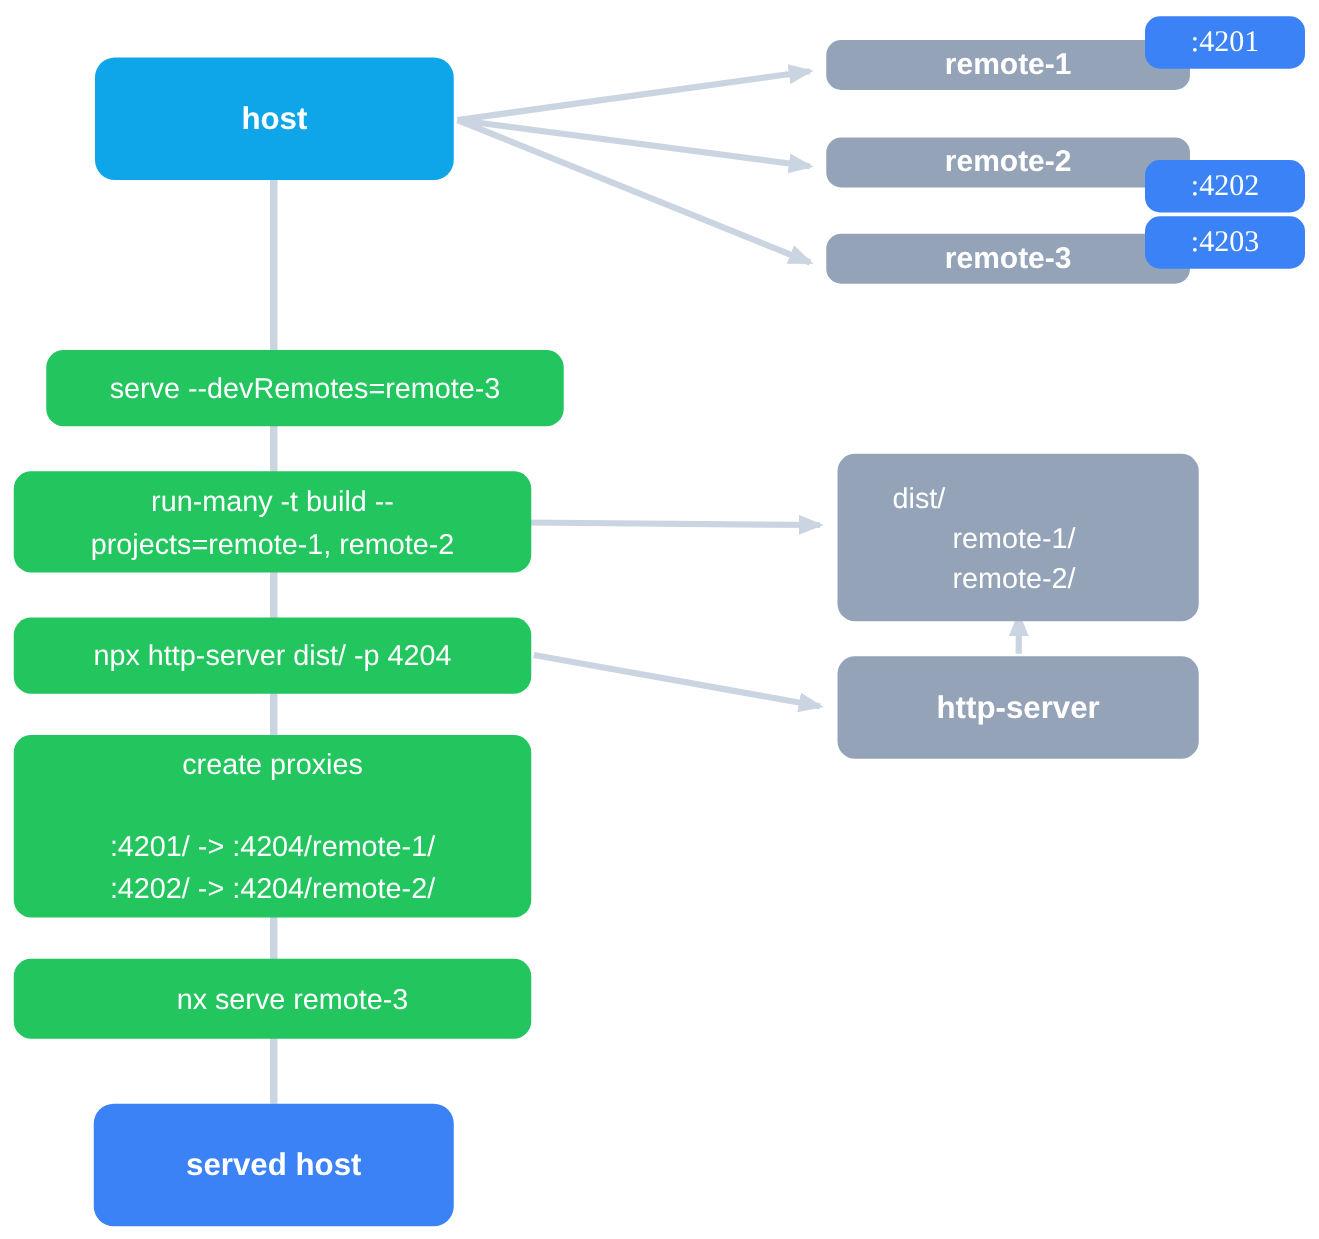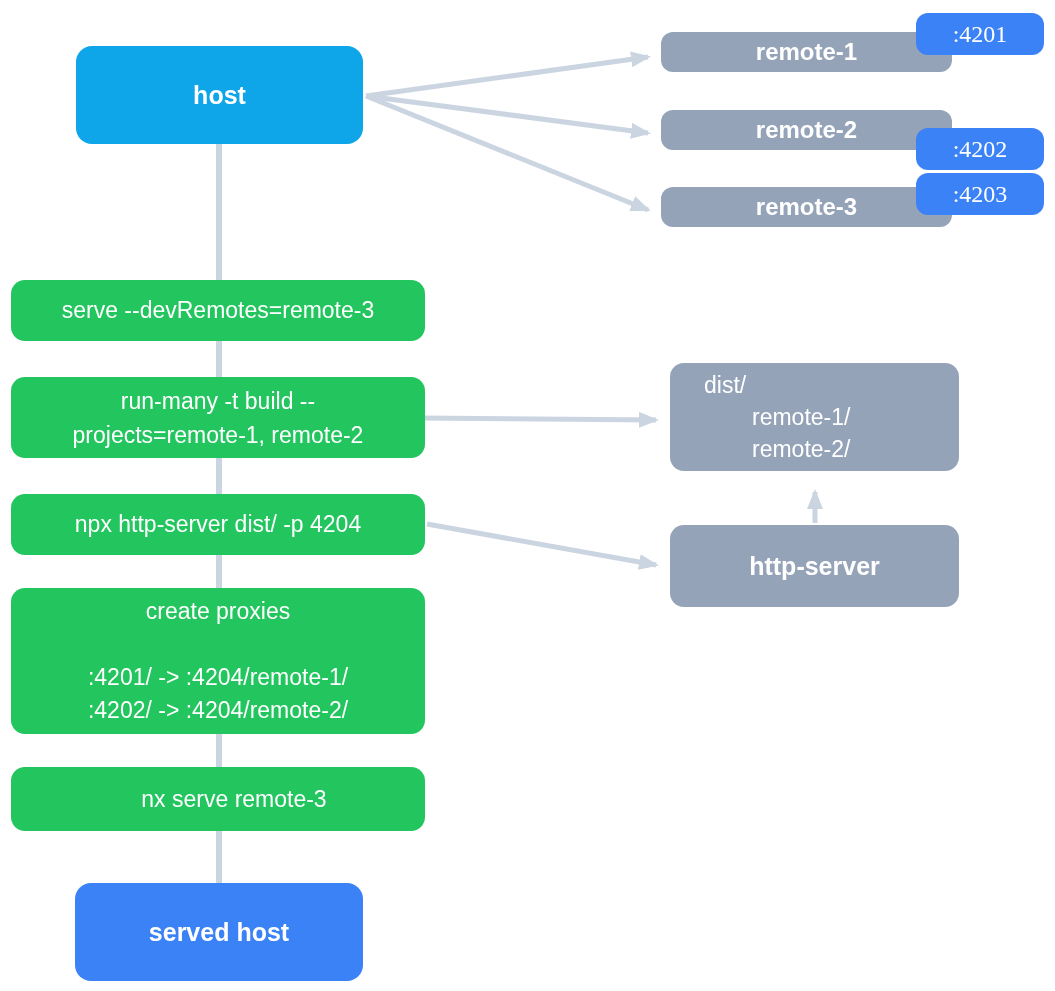--- a/index.html
+++ b/index.html
@@ -71,35 +71,35 @@
 
   .cmd {
     left: 11px; width: 414px;
     background: var(--command-green);
     border-radius: 14px;
     font-size: 23px;
     display: flex; flex-direction: column;
     align-items: center; justify-content: center;
     text-align: center;
   }
-  .cmd-serve    { top: 280px; height: 61px; }
+  .cmd-serve    { top: 280px; height: 61px; margin-left: 26px; }
   .cmd-runmany  { top: 377px; height: 81px; line-height: 34px; }
   .cmd-http     { top: 494px; height: 61px; }
   .cmd-proxies  { top: 588px; height: 146px; line-height: 33px; }
   .cmd-proxies .proxies-title { margin-bottom: 33px; }
   .cmd-nxserve  { top: 767px; height: 64px; padding-left: 32px; }
 
   .node-dist {
-    left: 670px; top: 363px; width: 289px; height: 108px;
+    left: 670px; top: 363px; width: 289px; height: 134px;
     background: var(--node-gray);
     border-radius: 14px;
     font-size: 23px; line-height: 32px;
     flex-direction: column;
     align-items: flex-start;
-    padding-left: 34px;
+    padding-left: 44px;
   }
   .node-dist .indent { padding-left: 48px; }
   .node-http-server {
     left: 670px; top: 525px; width: 289px; height: 82px;
     background: var(--node-gray);
     border-radius: 14px;
     font-weight: bold; font-size: 25px;
   }
 </style>
 </head>

